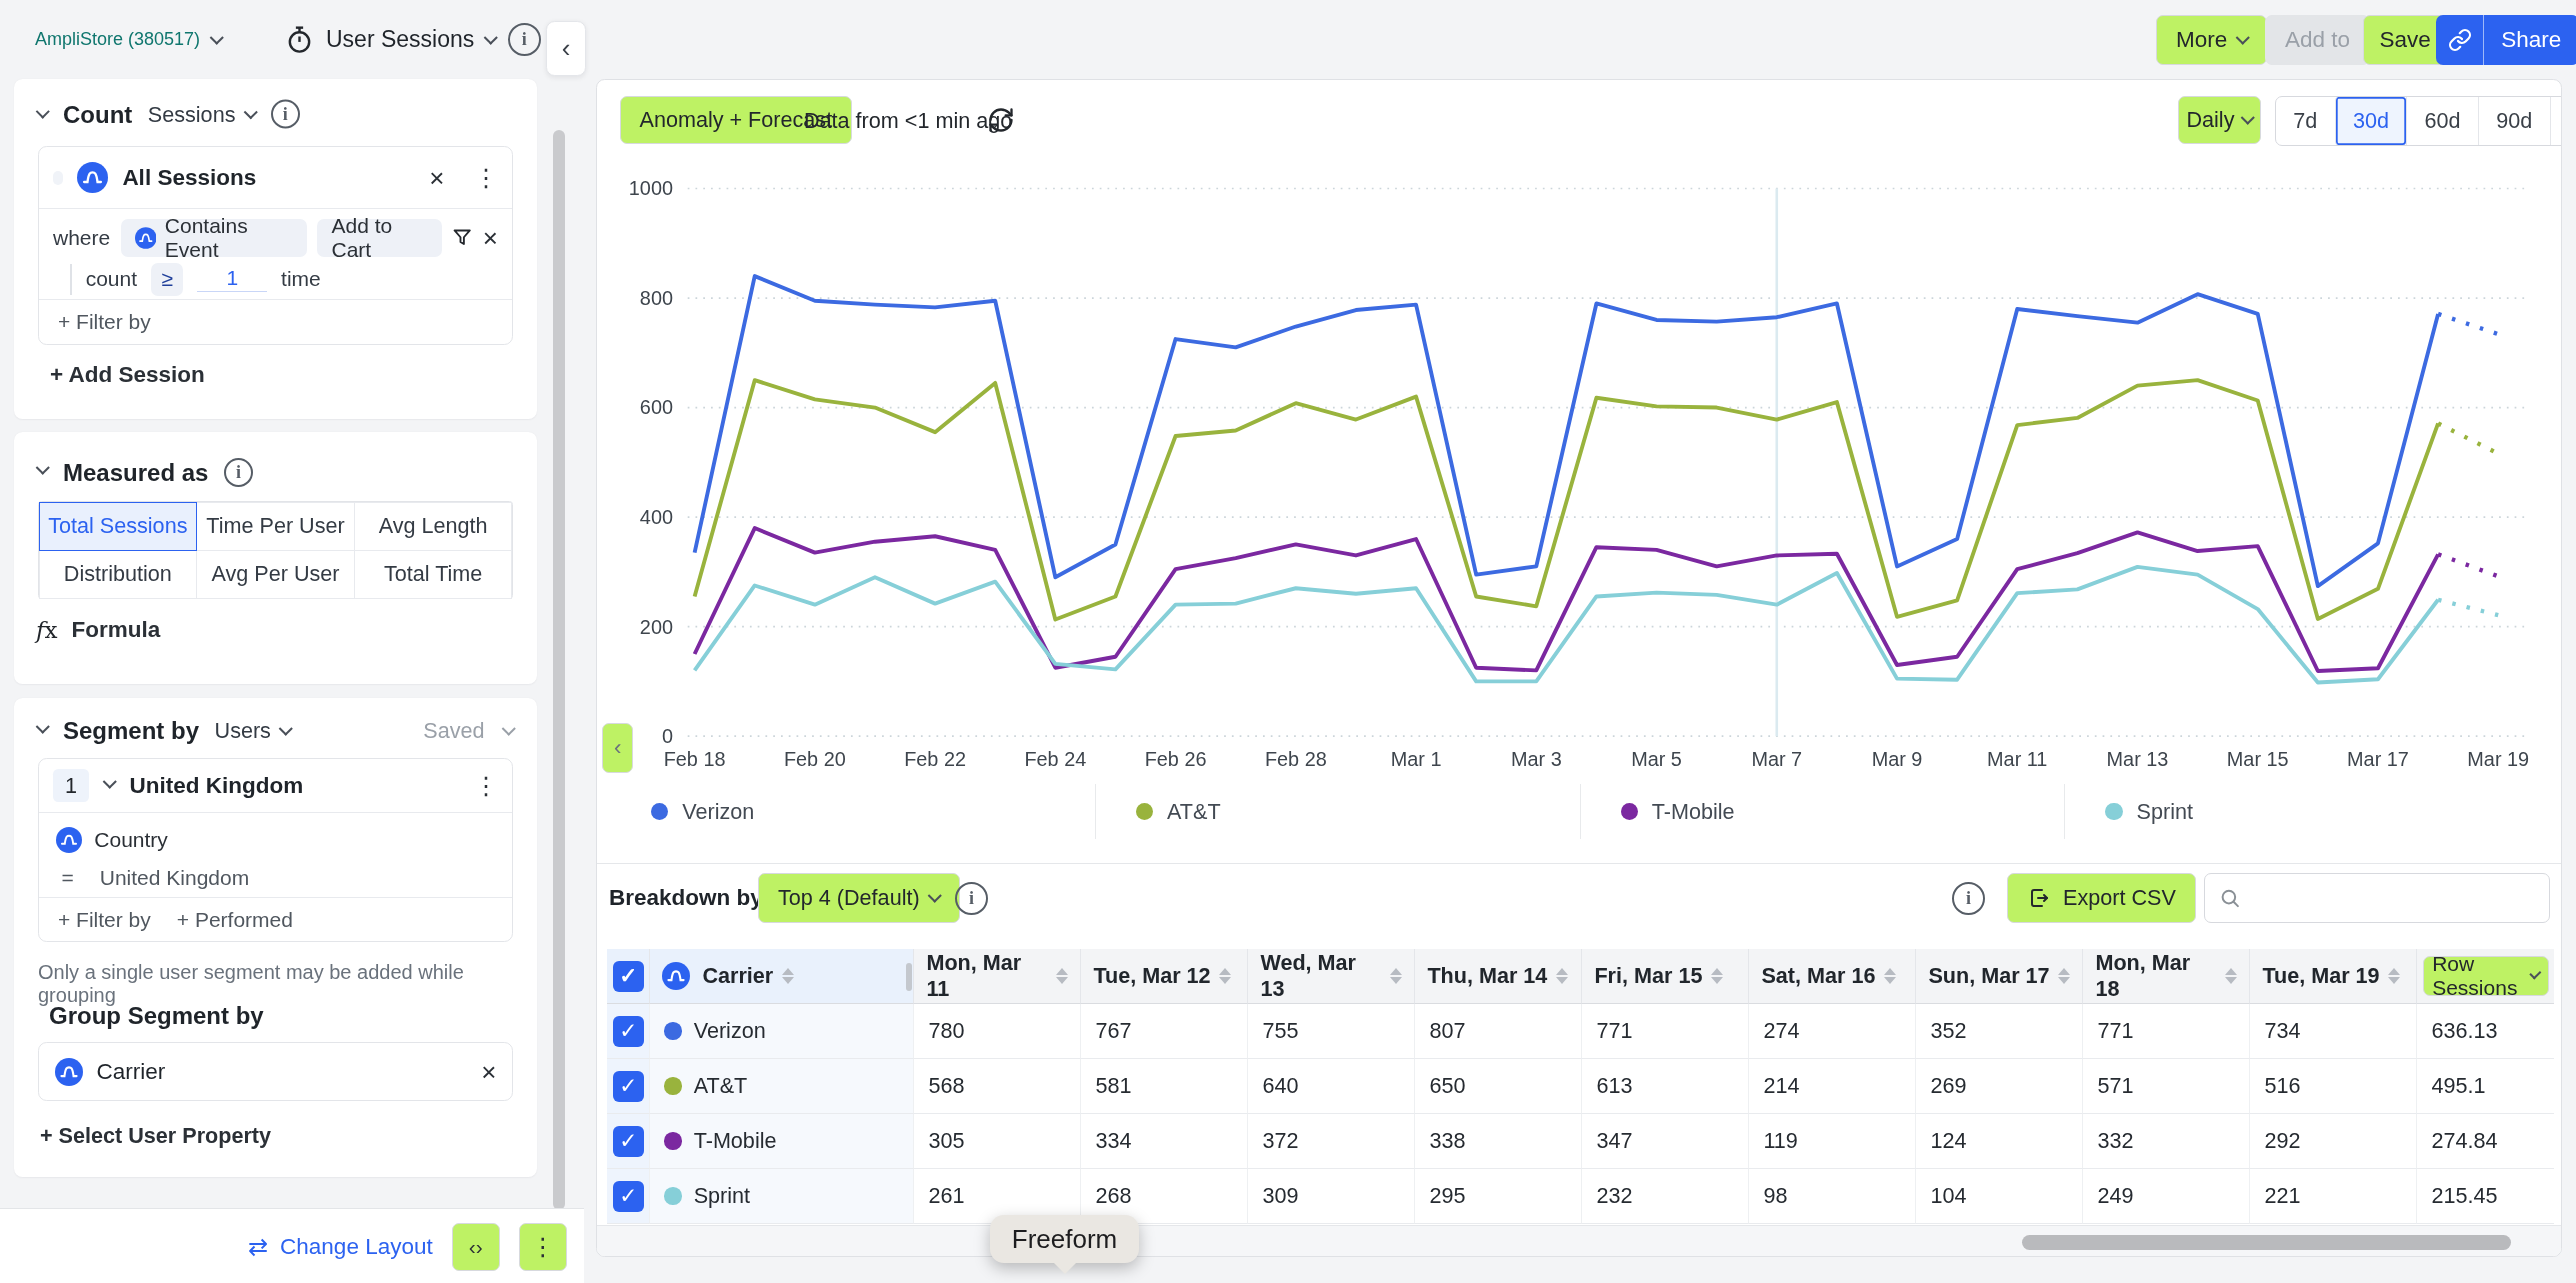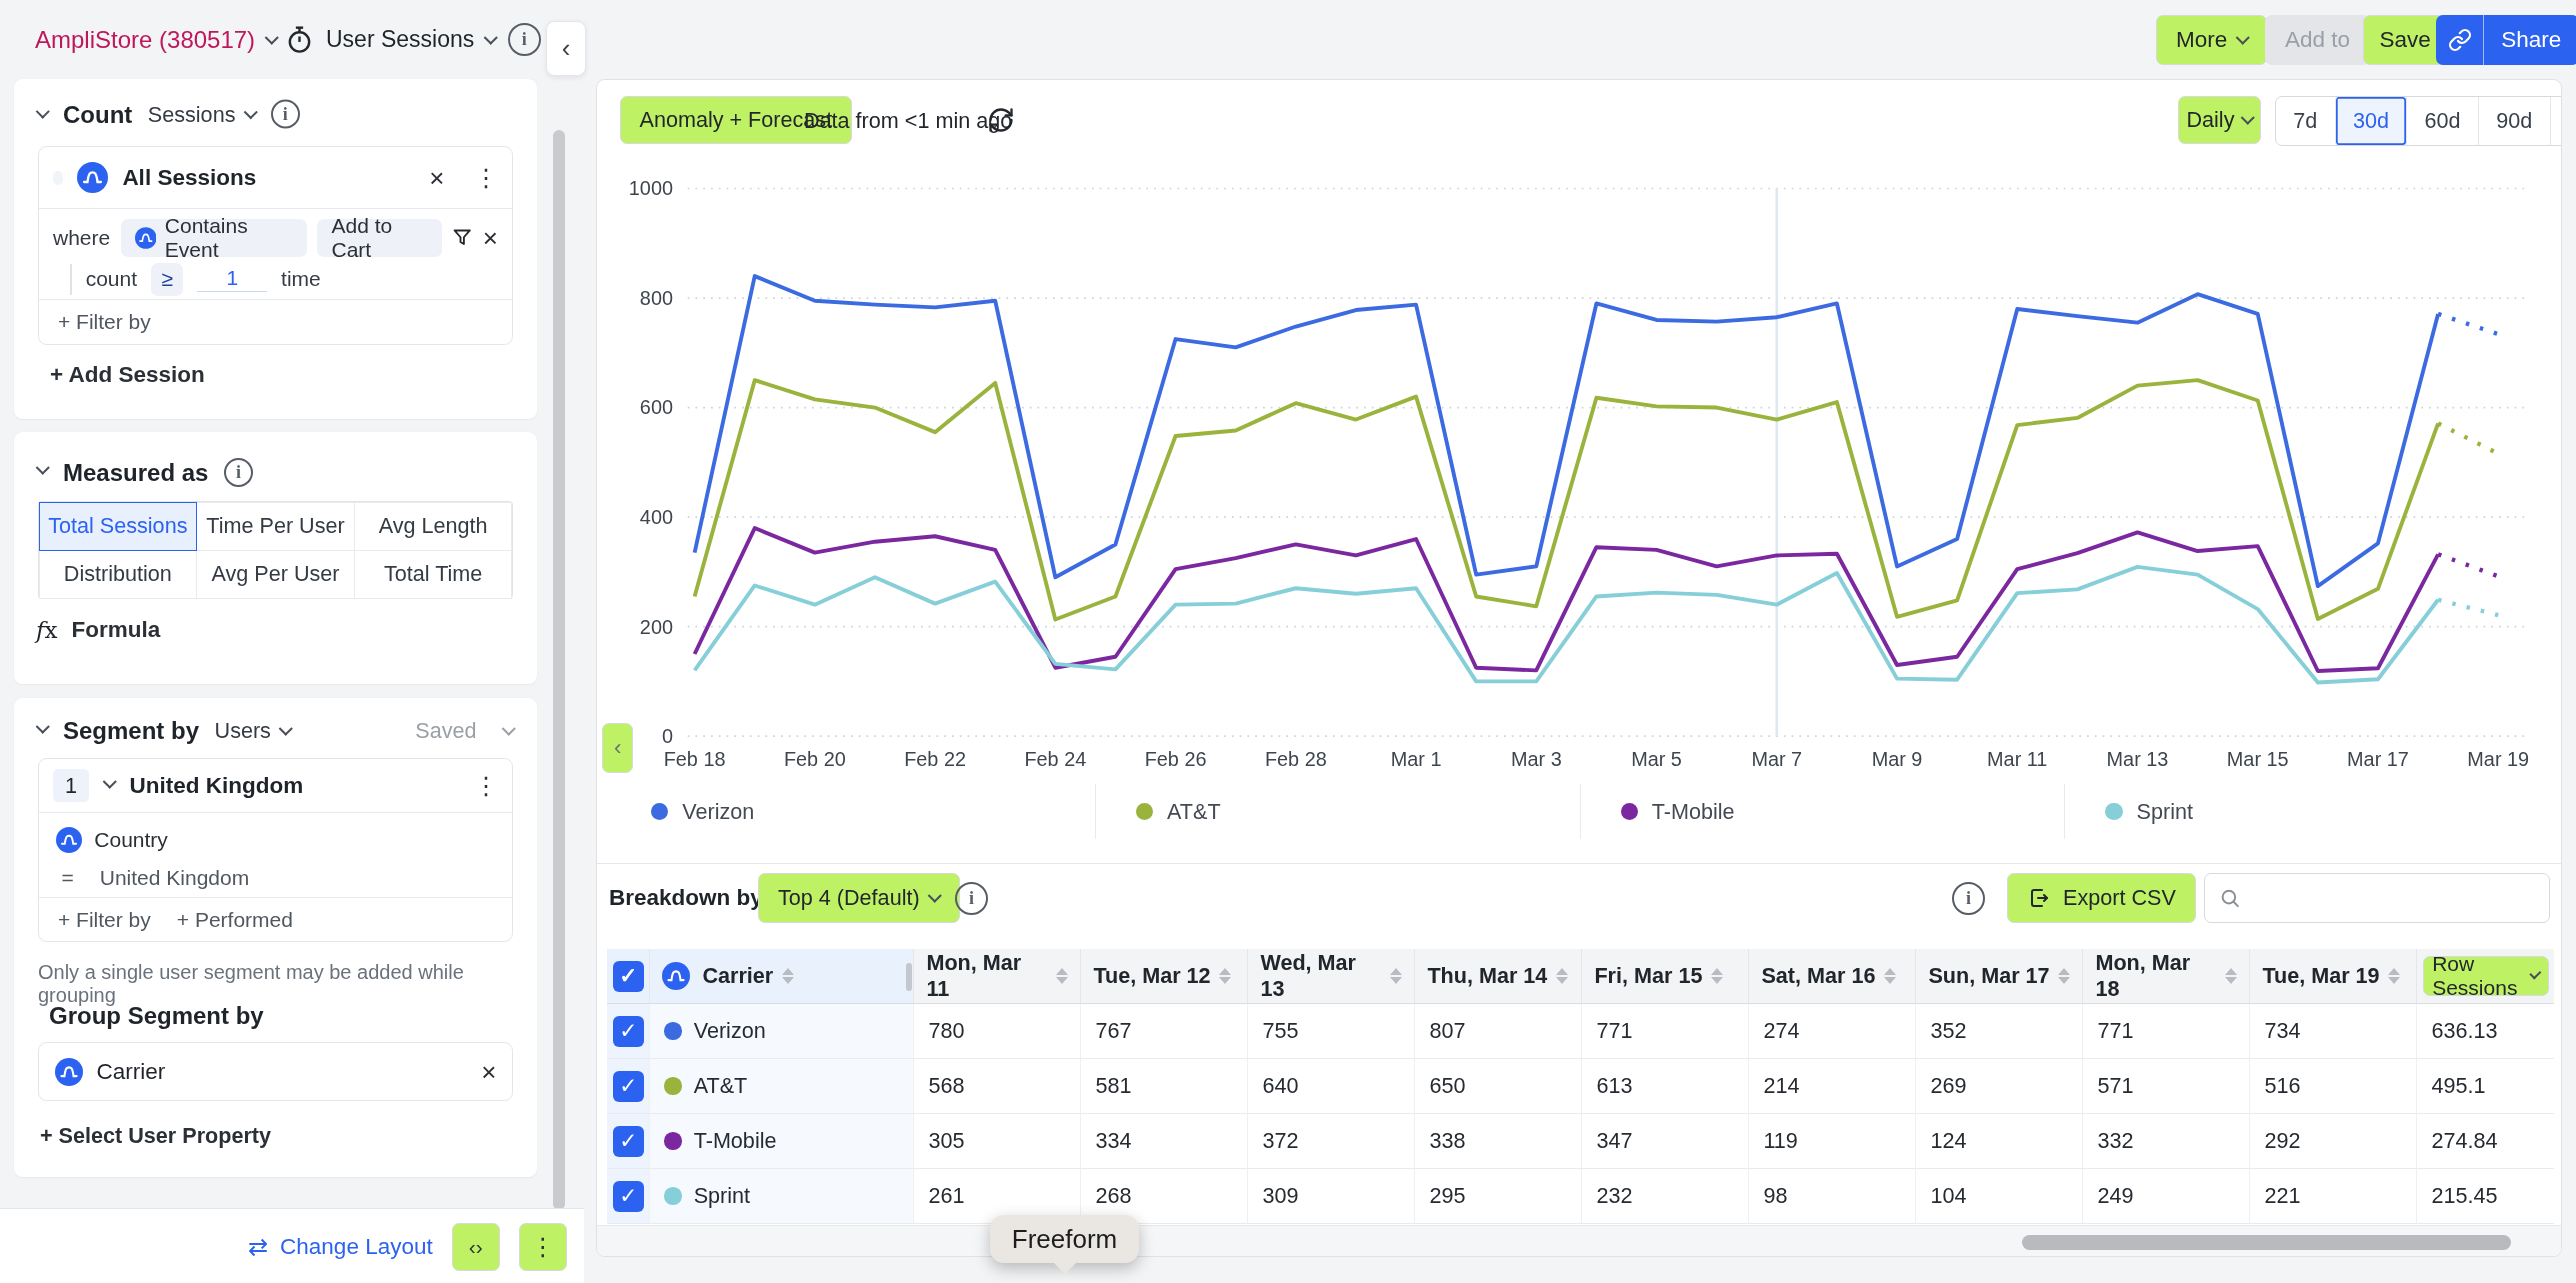--- a/index.html
+++ b/index.html
@@ -72,21 +72,21 @@
 
   input.search { width:100%; height:100%; border:none; outline:none; font-size:21.6px; background:transparent; }
 </style>
 </head>
 <body>
 
 <div id="page">
 
   <div id="topbar" class="abs row">
     <div class="abs row" style="left:35px; top:0; height:79px; gap:12px; cursor:pointer;">
-      <span style="font-size:24px; color:#be185d;">AmpliStore (380517)</span>
+      <span style="font-size:18px; color:#0f766e;">AmpliStore (380517)</span>
       <span class="chev caret"></span>
     </div>
 
     <div class="abs row" style="left:285px; top:0; height:79px; gap:12px;">
       <svg class="icon" width="29" height="29" viewBox="0 0 24 24" fill="none" stroke="#23272c" stroke-width="2">
         <circle cx="12" cy="14" r="8"></circle>
           <path d="M12 14v-4.5"></path>
           <path d="M9 2.2h6"></path>
           <path d="M12 2.2V6"></path>
       </svg>
@@ -197,21 +197,21 @@
   </div>
 
   <div class="abs card side-card" style="top:698px; height:479px;">
     <div class="abs row" style="left:24px; top:19px; gap:15.5px; width:475px;">
       <span class="chev caret" style="margin-top:-5.2px;"></span>
       <span class="section-title">Segment by</span>
       <span class="row" style="gap:10.4px; font-size:21.6px; color:#343b44; cursor:pointer;">
         <span>Users</span>
         <span class="chev caret"></span>
       </span>
-      <span class="row" style="margin-left:auto; gap:27px; font-size:21.6px; color:#9aa0a8; cursor:pointer;">
+      <span class="row" style="margin-left:auto; gap:19px; font-size:21.6px; color:#9aa0a8; cursor:pointer;">
         <span>Saved</span>
         <span class="chev" style="color:#9aa0a8;"></span>
       </span>
     </div>
 
     <div class="abs inner-card" style="left:24px; top:60px; width:475px; height:184px;">
       <div class="row" style="height:54px; padding:0 14px; gap:15.5px; border-bottom:0.9px solid #e8eaee;">
         <span style="background:#eef3fb; border-radius:5.2px; padding:3.5px 12px; font-size:21.6px; color:#23272c;">1</span>
         <span class="chev caret" style="margin-top:-3.5px;"></span>
         <span style="font-size:22.5px; font-weight:bold; color:#1f242a;">United Kingdom</span>

